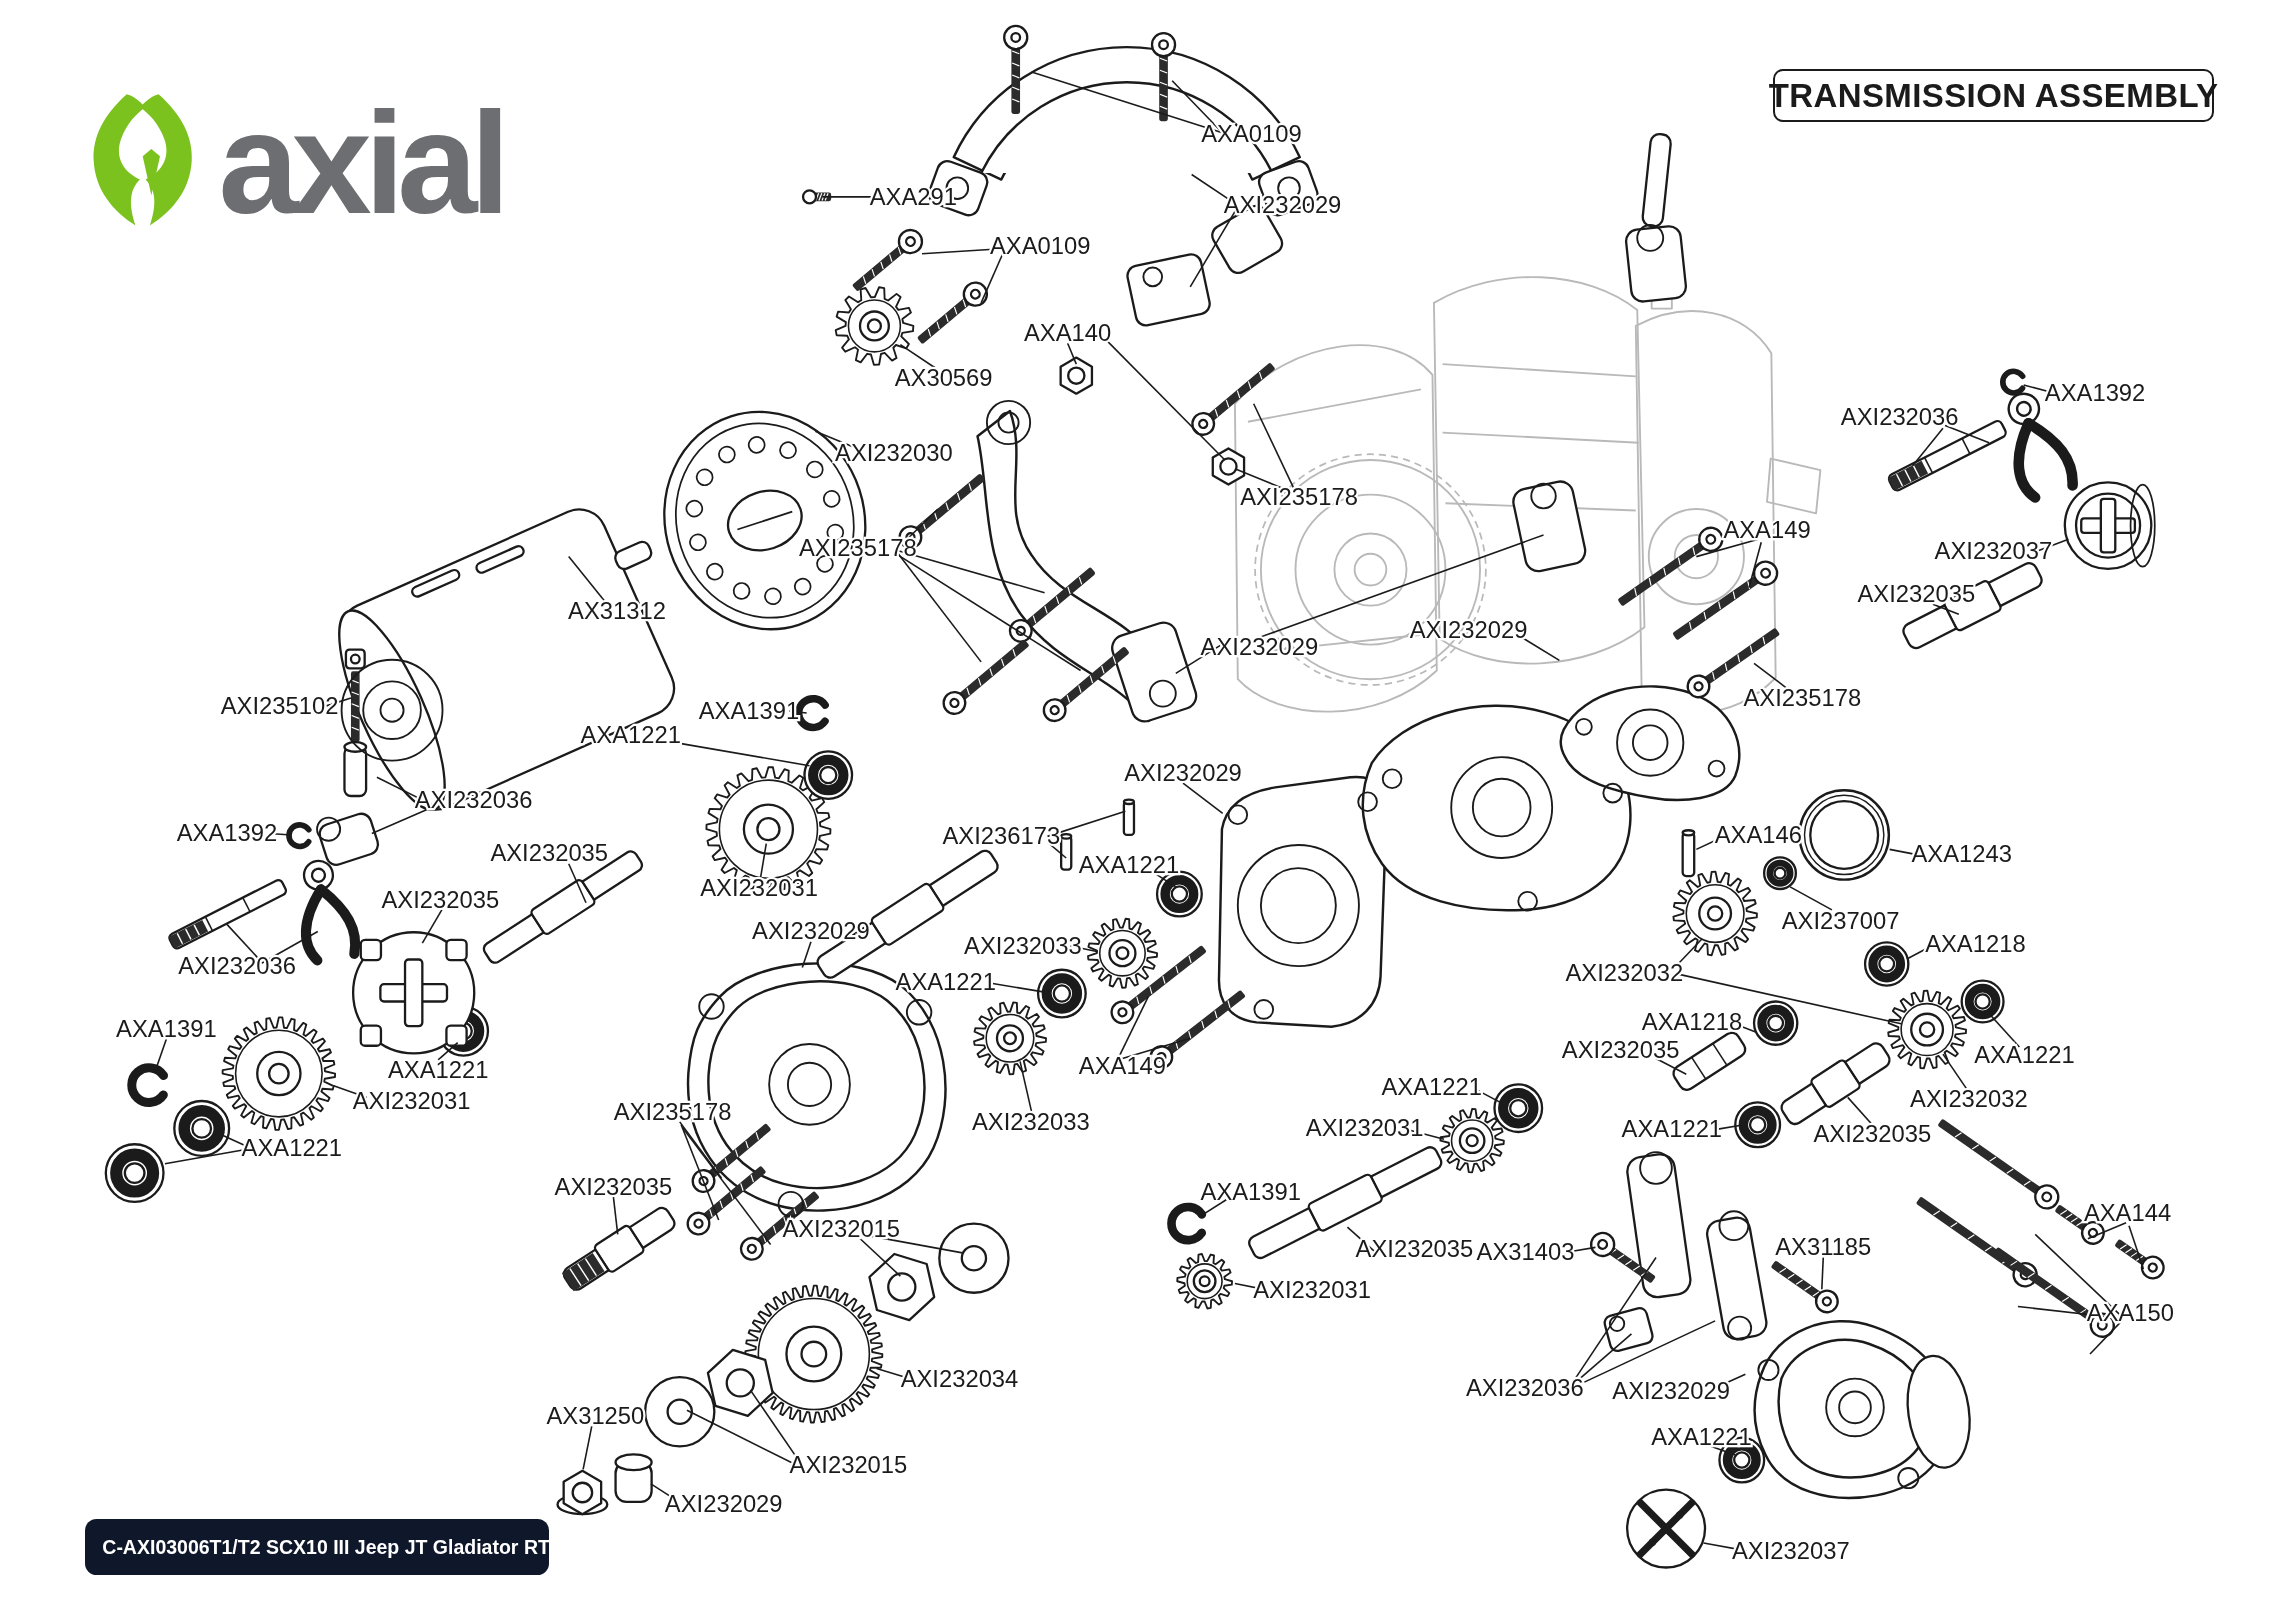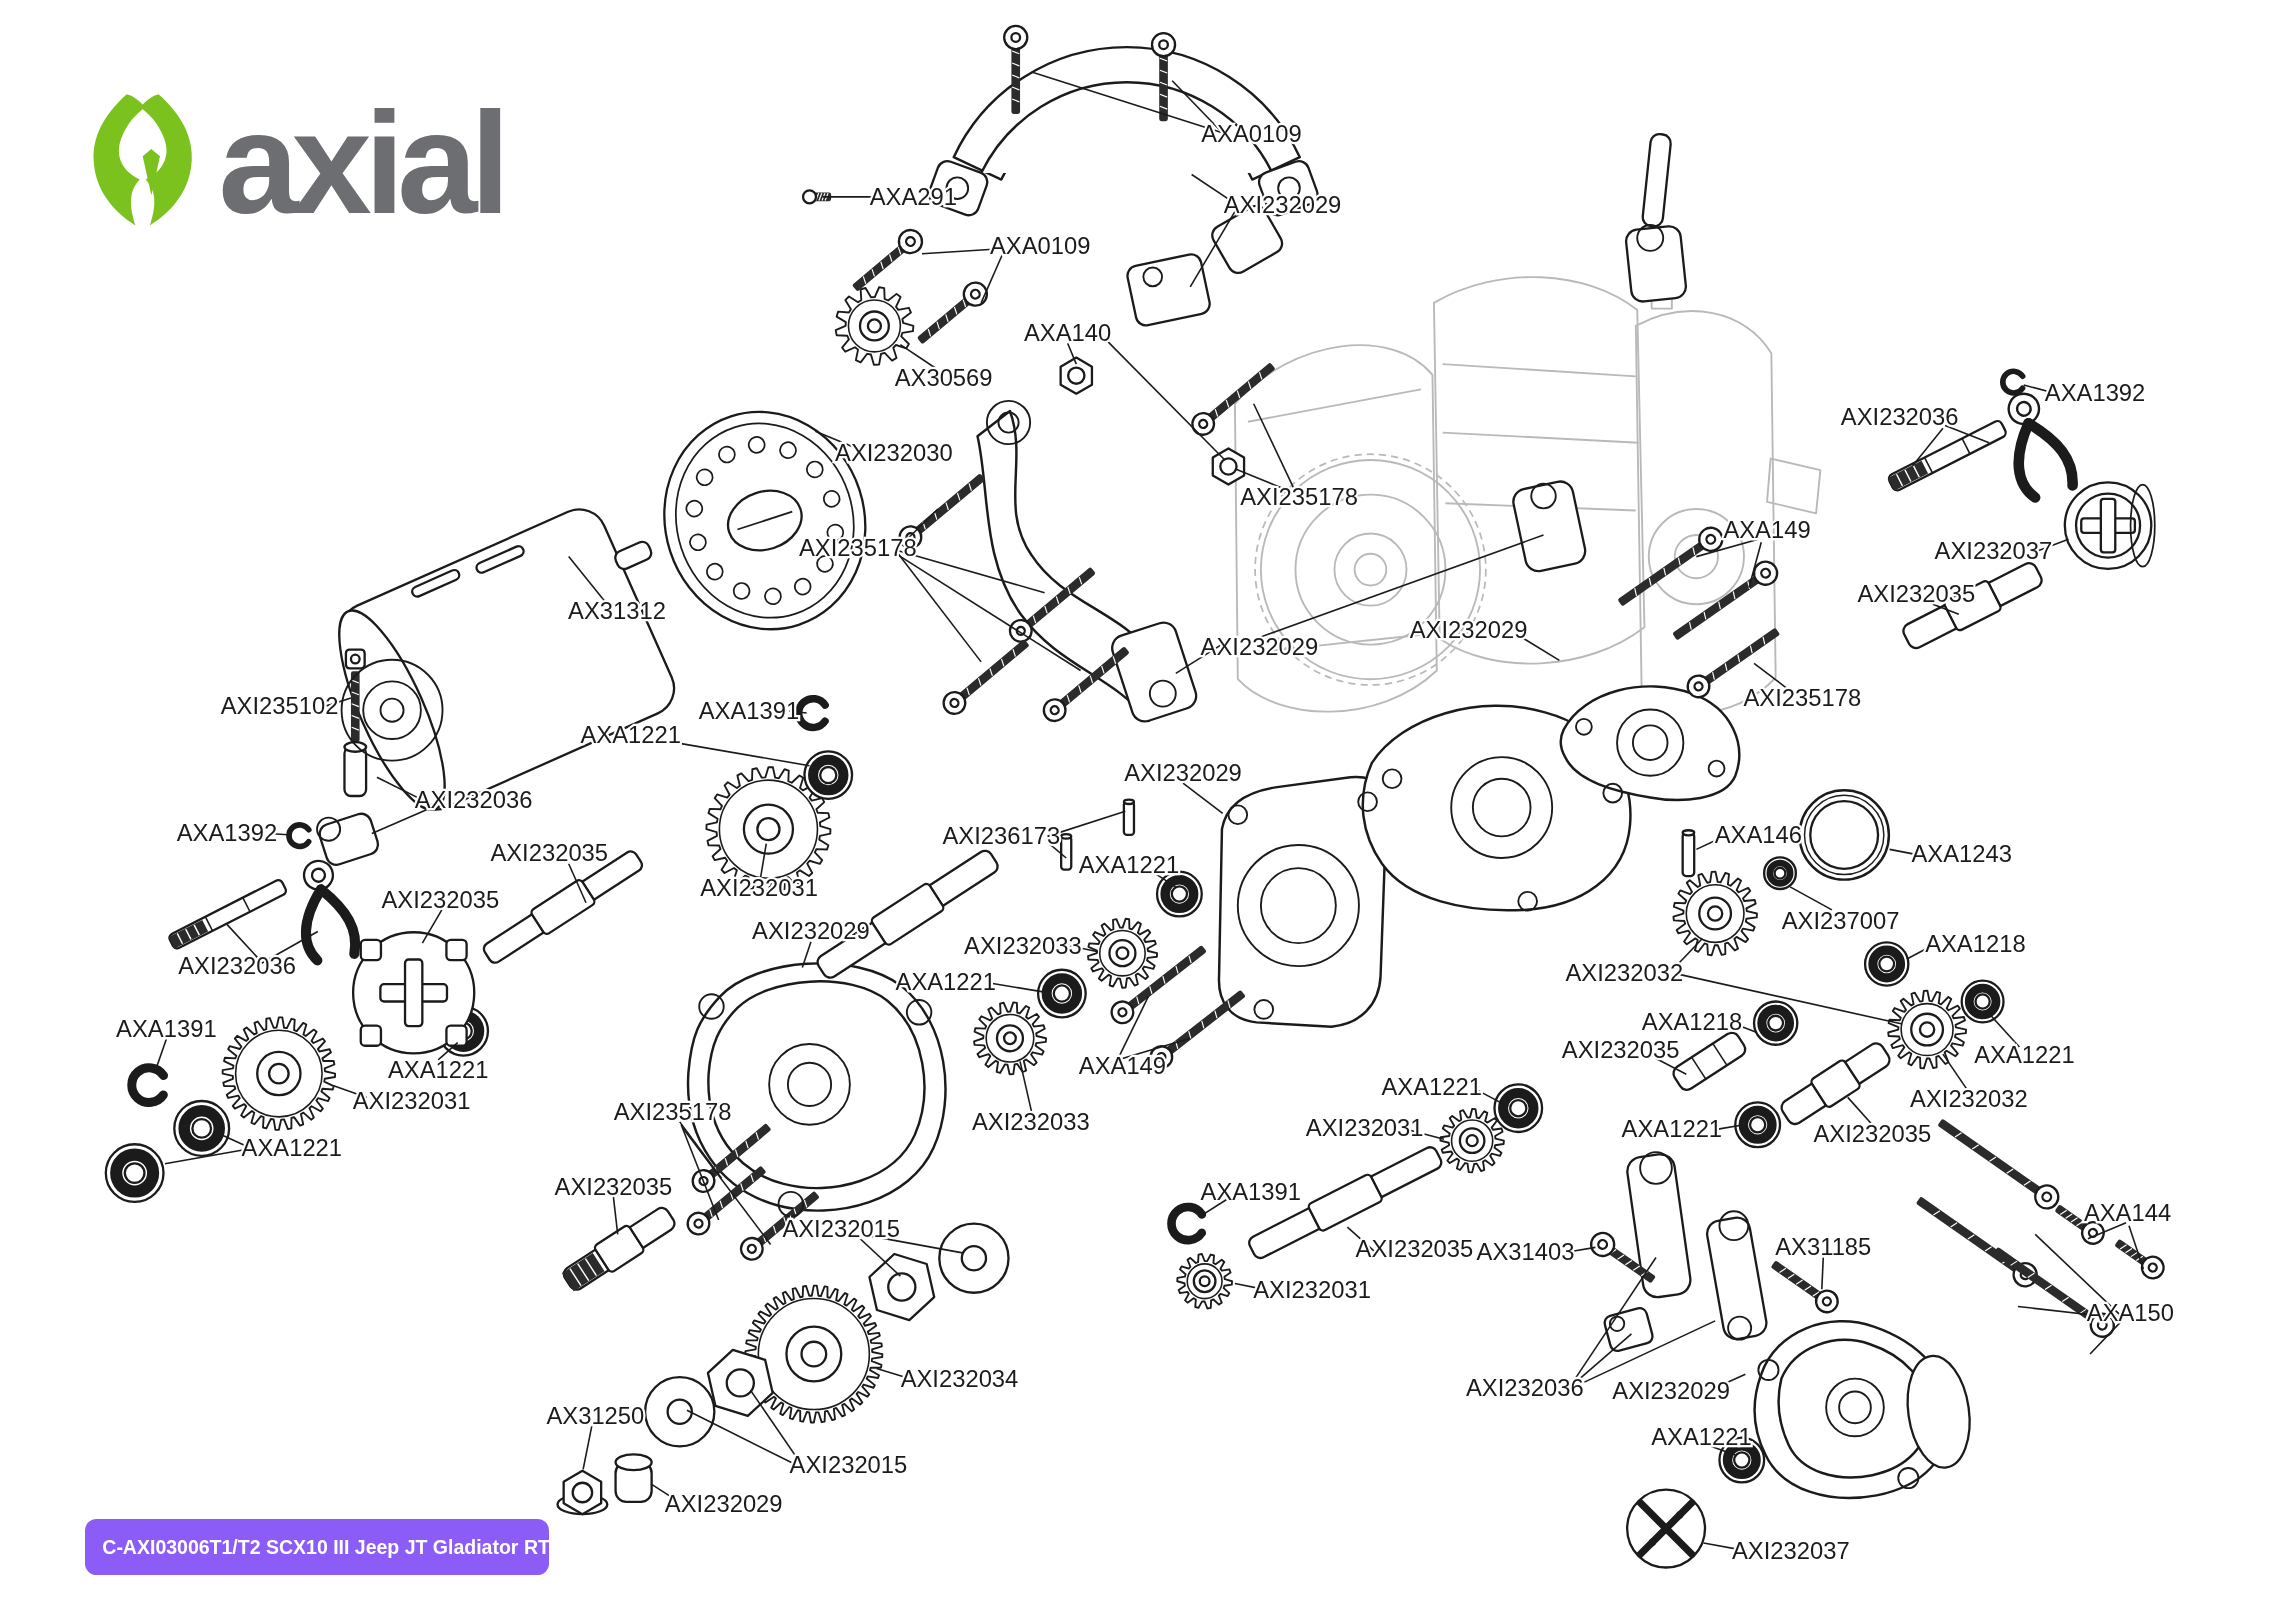--- a/index.html
+++ b/index.html
@@ -3,21 +3,21 @@
 <meta charset="utf-8">
 <style>
   html,body{margin:0;padding:0;background:#ffffff;}
   body{width:2273px;height:1623px;position:relative;font-family:"Liberation Sans",sans-serif;overflow:hidden;}
   #stage{position:absolute;left:0;top:0;width:2273px;height:1623px;}
   #diagram-svg{position:absolute;left:0;top:0;}
   #logo{position:absolute;left:85px;top:87px;width:476px;height:166px;}
   #title-box{position:absolute;left:1773px;top:69px;width:437px;height:49px;border:2.9px solid #1b1b1b;
     border-radius:10px;display:flex;align-items:center;justify-content:center;background:#fff;}
   #title-box span{font-size:33px;font-weight:bold;color:#1b1b1b;letter-spacing:0.4px;white-space:nowrap;}
-  #product-badge{position:absolute;left:85px;top:1519px;width:464px;height:56px;background:#8b5cf6;
+  #product-badge{position:absolute;left:85px;top:1519px;width:464px;height:56px;background:#0f172a;
     border-radius:11.5px;display:flex;align-items:center;}
   #product-badge span{color:#ffffff;font-size:19.5px;font-weight:bold;padding-left:17.3px;white-space:nowrap;}
   text.part-label{font-size:33px;fill:#1b1b1b;paint-order:stroke;stroke:#ffffff;stroke-width:6px;}
   .wordmark{font-size:200px;font-weight:bold;fill:#6d6e71;letter-spacing:-10px;}
 </style>
 </head>
 <body>
 
 <div id="stage">
   <svg id="diagram-svg" width="2273" height="1623" viewBox="0 0 3151 2251" xmlns="http://www.w3.org/2000/svg">
@@ -869,18 +869,21 @@
 
   <svg id="logo" viewBox="0 0 660 230" xmlns="http://www.w3.org/2000/svg">
     <g>
       <path id="logo-claw" d="M58,10 C26,38 10,70 12,102 C14,142 38,172 70,192 C60,162 62,142 76,128 C50,116 42,94 50,72 C58,50 72,36 84,28 C74,18 66,12 58,10 Z" fill="#7cc21e"></path>
       <use href="#logo-claw" transform="translate(160,0) scale(-1,1)"></use>
       <path d="M80,96 L92,86 L104,96 L92,150 Z" fill="#7cc21e"></path>
     </g>
     <text class="wordmark" x="185" y="175">axial</text>
   </svg>
 
+  <div id="title-box">
+    <span>TRANSMISSION ASSEMBLY</span>
+  </div>
 
   <div id="product-badge">
     <span>C-AXI03006T1/T2 SCX10 III Jeep JT Gladiator RTR</span>
   </div>
 </div>
 
 
 </body></html>

